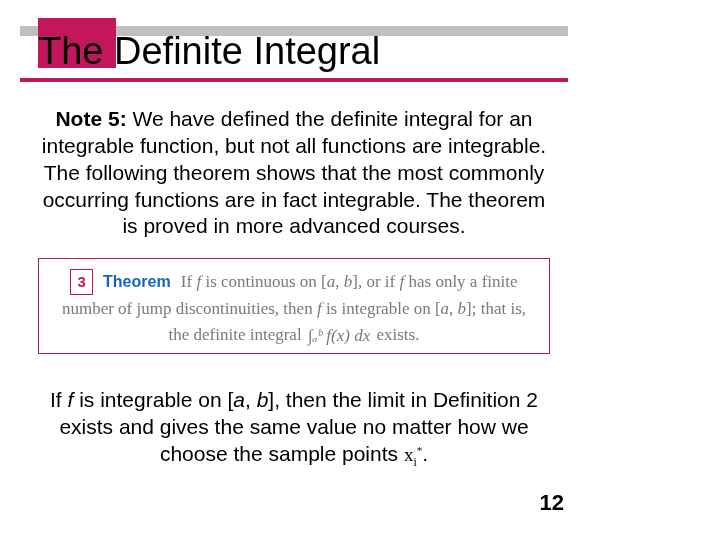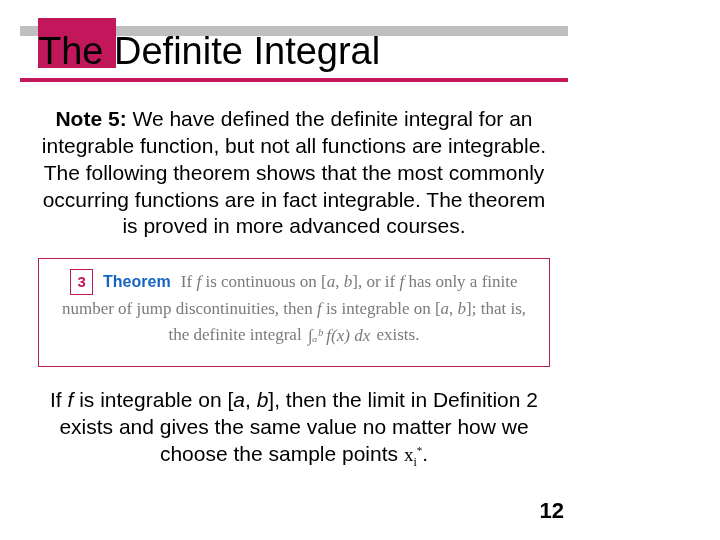--- a/index.html
+++ b/index.html
@@ -6,31 +6,31 @@
   html, body { width: 720px; height: 540px; background: #ffffff; font-family: Arial, Helvetica, sans-serif; color: #000; }
   .slide { position: relative; width: 588px; height: 540px; padding: 18px 20px 20px 20px; }
   .title-block { position: relative; margin-bottom: 6px; }
   .gray-bar { position: absolute; left: 0; right: 0; top: 8px; height: 10px; background: #bfbfbf; }
   .magenta-box { position: absolute; left: 18px; top: 0; width: 78px; height: 50px; background: #c2185b; }
   .title-text { position: relative; font-size: 38px; font-weight: 400; color: #000; padding-left: 18px; padding-top: 14px; line-height: 1.05; }
   .underline { height: 4px; background: #c2185b; margin-top: 6px; width: 100%; }
   .body { padding: 18px 18px 0 18px; text-align: center; }
   .para { font-size: 21px; line-height: 1.28; margin-bottom: 18px; }
   .bold { font-weight: 700; }
-  .theorem-box { border: 1px solid #b71c5a; padding: 10px 12px 17px 12px; margin: 6px 0 20px 0; font-family: Georgia, 'Times New Roman', serif; font-size: 17px; color: #7a7a7a; line-height: 1.55; }
+  .theorem-box { border: 1px solid #b71c5a; padding: 10px 12px 4px 12px; margin: 6px 0 33px 0; font-family: Georgia, 'Times New Roman', serif; font-size: 17px; color: #7a7a7a; line-height: 1.55; }
   .th-num { display: inline-block; border: 1px solid #c2185b; color: #c2185b; padding: 0 6px; font-weight: 700; margin-right: 6px; font-family: Arial, sans-serif; font-size: 15px; }
   .th-label { color: #1565c0; font-weight: 700; margin-right: 6px; font-family: Arial, sans-serif; font-size: 16px; }
   .mvar { font-style: italic; font-family: Georgia, serif; }
   .integral { display: inline-block; vertical-align: middle; margin: 0 2px; font-family: Georgia, serif; }
   .para2 { font-size: 21px; line-height: 1.28; }
   .italic { font-style: italic; }
   .xstar { font-family: Georgia, serif; font-size: 19px; }
   .xstar sub { font-size: 12px; }
   .xstar sup { font-size: 11px; }
-  .pagenum { position: absolute; right: 24px; bottom: 16px; font-size: 22px; font-weight: 700; }
+  .pagenum { position: absolute; right: 24px; bottom: 24px; font-size: 22px; font-weight: 700; }
 </style>
 </head>
 <body>
 
 <div class="slide">
 
   <div class="title-block">
     <div class="gray-bar"></div>
     <div class="magenta-box"></div>
     <div class="title-text">The Definite Integral</div>

